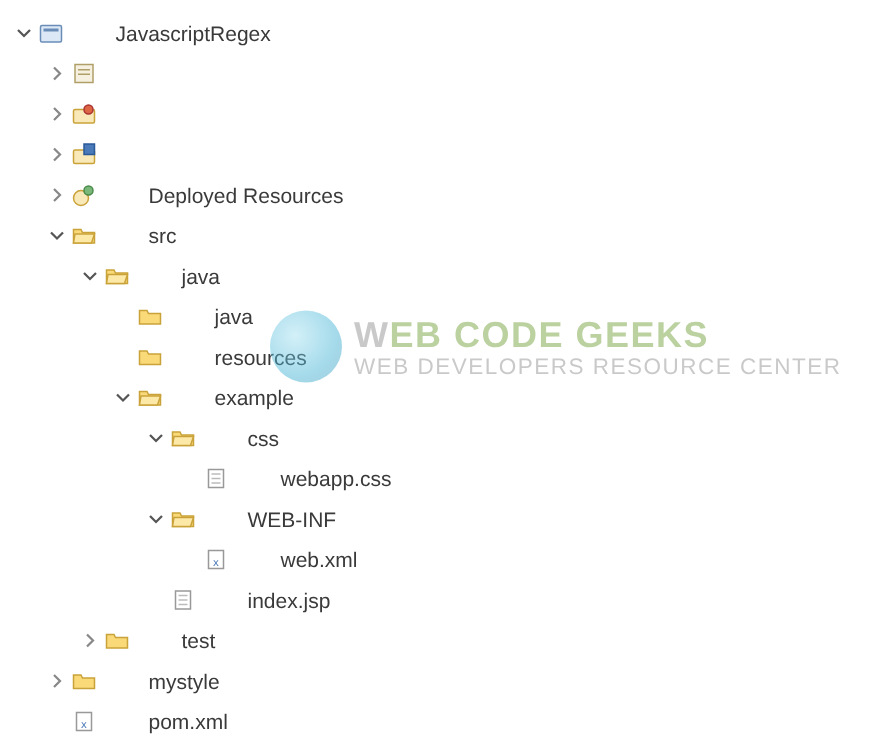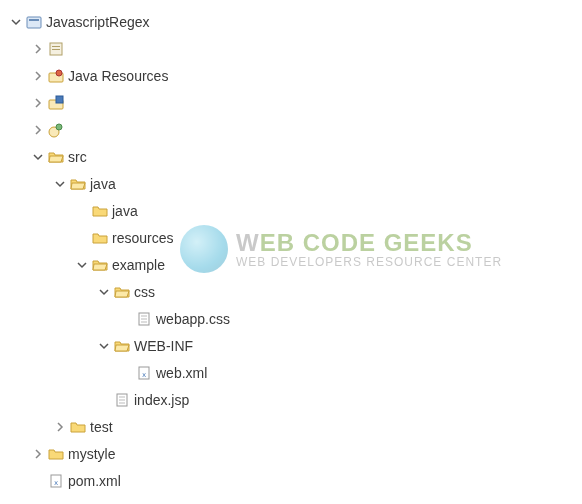--- a/index.html
+++ b/index.html
@@ -41,46 +41,47 @@
     width: 16px;
     height: 16px;
     display: inline-flex;
     align-items: center;
     justify-content: center;
     margin: 0 4px 0 2px;
     flex-shrink: 0;
   }
   .label {
     color: #3a3a3a;
+    margin-left: 31px;
   }
   .watermark {
     position: absolute;
     left: 180px;
-    top: 225px;
+    top: 207px;
     opacity: 0.45;
     display: flex;
     align-items: center;
     pointer-events: none;
   }
   .watermark .globe {
     width: 48px; height: 48px;
     border-radius: 50%;
     background: radial-gradient(circle at 35% 35%, #9fdff0, #3ab0d4 60%, #2a8fb0);
     position: relative;
     margin-right: 8px;
   }
   .watermark .text1 {
     font-weight: 700;
     font-size: 24px;
     letter-spacing: 1px;
     color: #6a9a2f;
   }
   .watermark .text1 .w { color: #888; }
   .watermark .text2 {
-    font-size: 12px;
+    font-size: 15px;
     letter-spacing: 1px;
     color: #888;
     margin-top: -2px;
   }
 </style>
 </head>
 <body>
 
 <div id="tree">
     <div class="tree-node">
@@ -118,21 +119,20 @@
         <svg width="10" height="10">
           <path d="M3 1 L7 5 L3 9" fill="none" stroke="#888" stroke-width="1.5"></path>
         </svg>
       </span>
       <span class="icon">
         <svg width="16" height="16">
           <rect x="1" y="5" width="14" height="9" rx="1" fill="#f9e9b8" stroke="#caa23a"></rect>
           <circle cx="11" cy="5" r="3" fill="#d64" stroke="#a33"></circle>
         </svg>
       </span>
-      <span class="label">Java Resources</span>
     </div>
     <div class="tree-node">
       <span class="indent"></span>
       <span class="arrow ">
         <svg width="10" height="10">
           <path d="M3 1 L7 5 L3 9" fill="none" stroke="#888" stroke-width="1.5"></path>
         </svg>
       </span>
       <span class="icon">
         <svg width="16" height="16">
@@ -147,20 +147,21 @@
         <svg width="10" height="10">
           <path d="M3 1 L7 5 L3 9" fill="none" stroke="#888" stroke-width="1.5"></path>
         </svg>
       </span>
       <span class="icon">
         <svg width="16" height="16">
           <circle cx="6" cy="10" r="5" fill="#f9e9b8" stroke="#caa23a"></circle>
           <circle cx="11" cy="5" r="3" fill="#7ab87a" stroke="#4a8a4a"></circle>
         </svg>
       </span>
+      <span class="label">Deployed Resources</span>
     </div>
     <div class="tree-node">
       <span class="indent"></span>
       <span class="arrow ">
         <svg width="10" height="10">
           <path d="M1 3 L5 7 L9 3" fill="none" stroke="#555" stroke-width="1.5"></path>
         </svg>
       </span>
       <span class="icon">
         <svg width="16" height="16">

